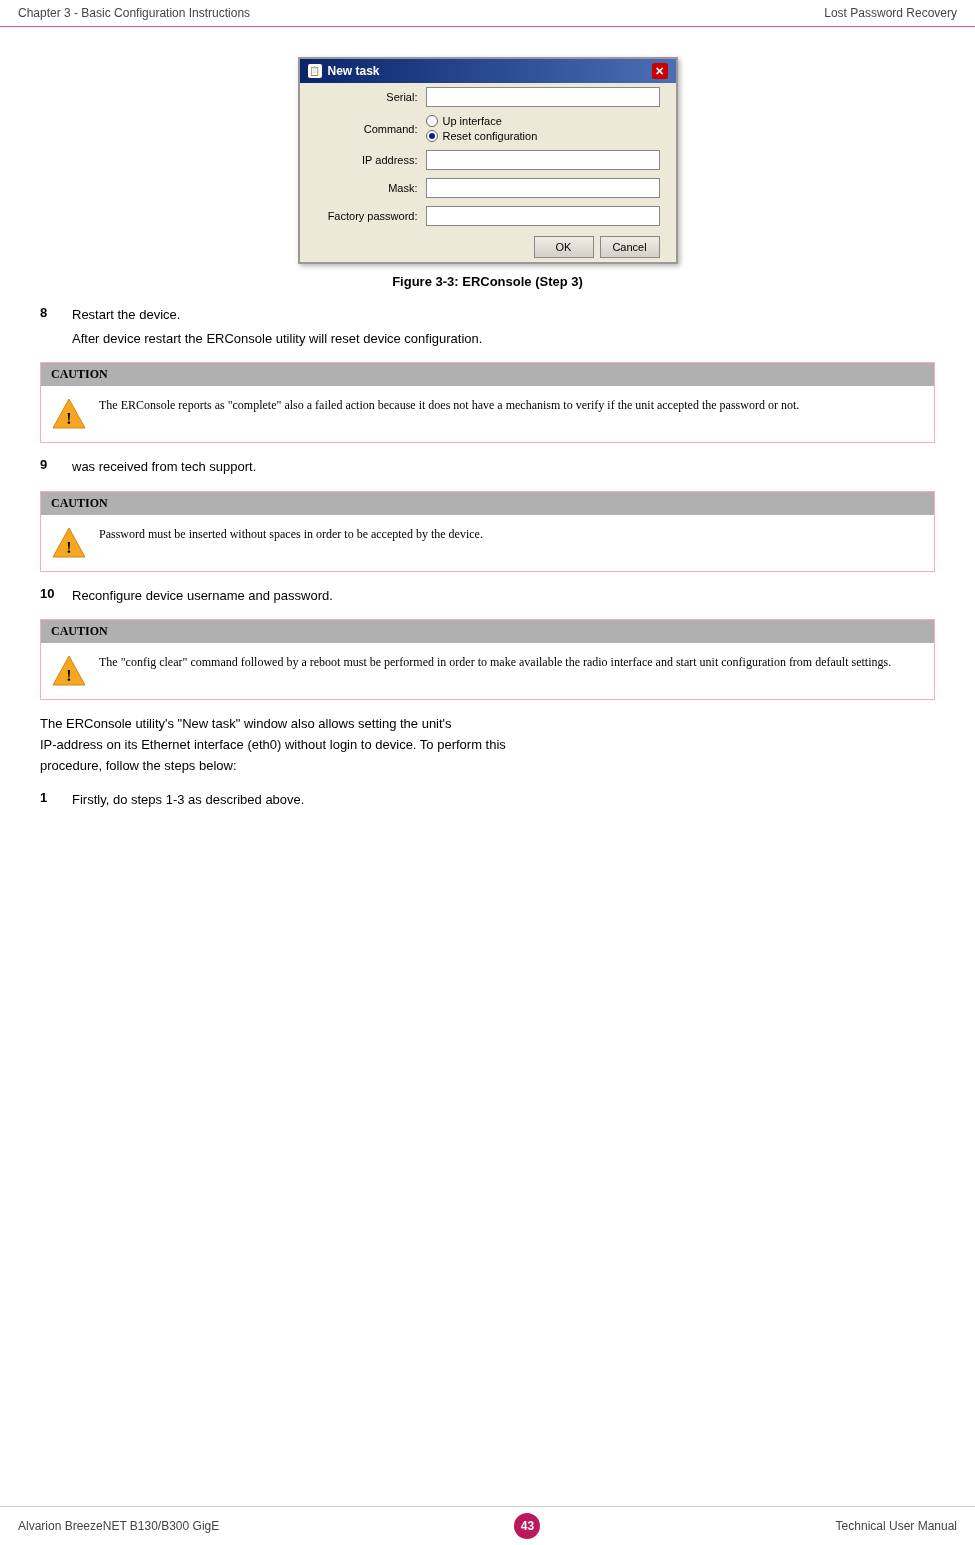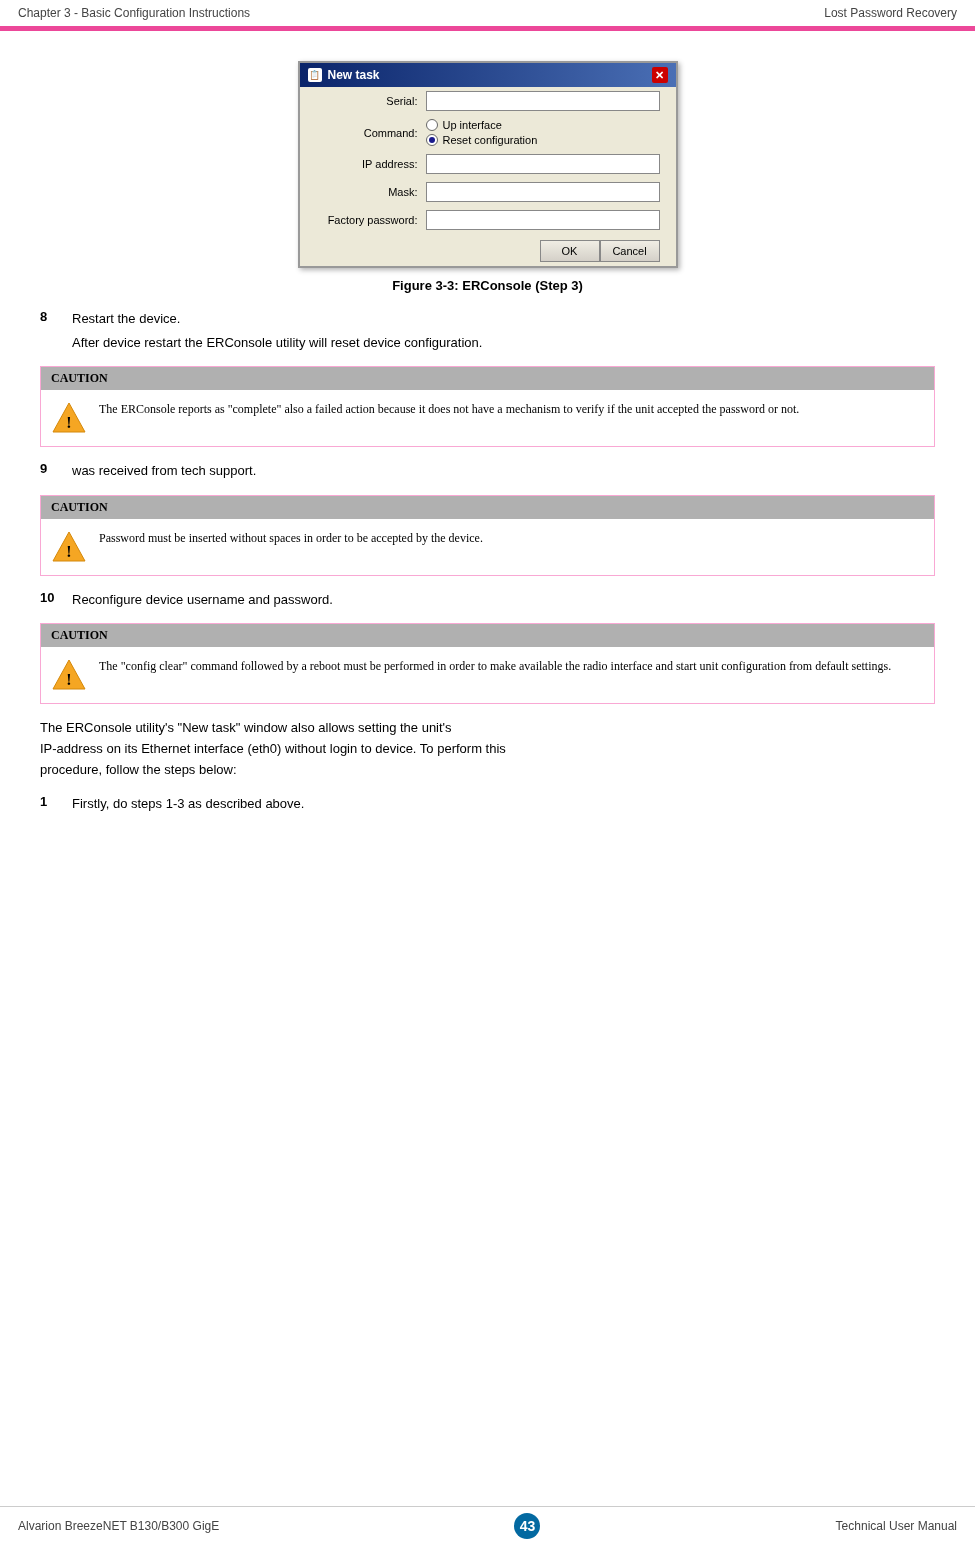--- a/index.html
+++ b/index.html
@@ -12,50 +12,50 @@
       min-height: 1545px;
       position: relative;
     }
 
     
     .page-header {
       display: flex;
       justify-content: space-between;
       align-items: center;
       padding: 6px 18px;
-      border-bottom: 5px solid #ec4899;
+      border-bottom: 1px solid #ec4899;
       font-size: 12px;
       color: #444;
     }
 
     
     .page-footer {
       position: absolute;
       bottom: 0;
       left: 0;
       right: 0;
       display: flex;
       justify-content: space-between;
       align-items: center;
       padding: 6px 18px;
       border-top: 1px solid #ccc;
       font-size: 12px;
       color: #444;
       background: #fff;
     }
     .page-footer .page-num {
-      background: #0369a1;
+      background: #be185d;
       color: #fff;
       border-radius: 50%;
       width: 26px;
       height: 26px;
       display: flex;
       align-items: center;
       justify-content: center;
-      font-size: 14px;
+      font-size: 12px;
       font-weight: bold;
     }
 
     
     .content {
       padding: 20px 40px 60px 40px;
     }
 
     
     .figure-container {
@@ -162,21 +162,21 @@
     }
     .radio-dot {
       width: 6px;
       height: 6px;
       border-radius: 50%;
       background: #1a1a8c;
     }
     .dialog-buttons {
       display: flex;
       justify-content: flex-end;
-      gap: 0;
+      gap: 6px;
       margin-top: 10px;
     }
     .dialog-btn {
       width: 60px;
       height: 22px;
       background: linear-gradient(to bottom, #f0ede4, #d4d0c8);
       border: 1px solid #888;
       font-size: 11px;
       cursor: pointer;
       display: flex;

